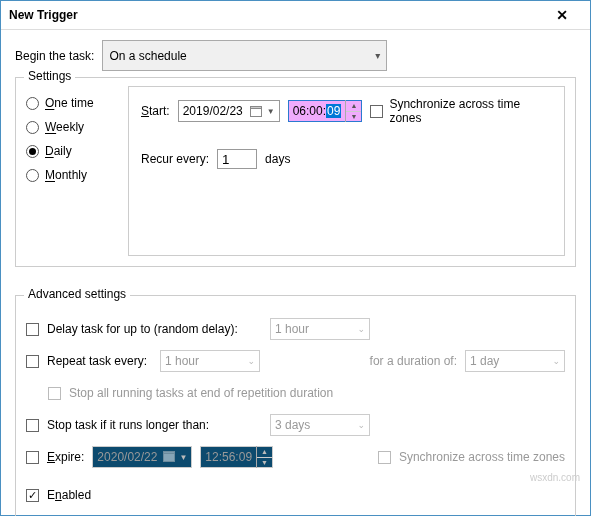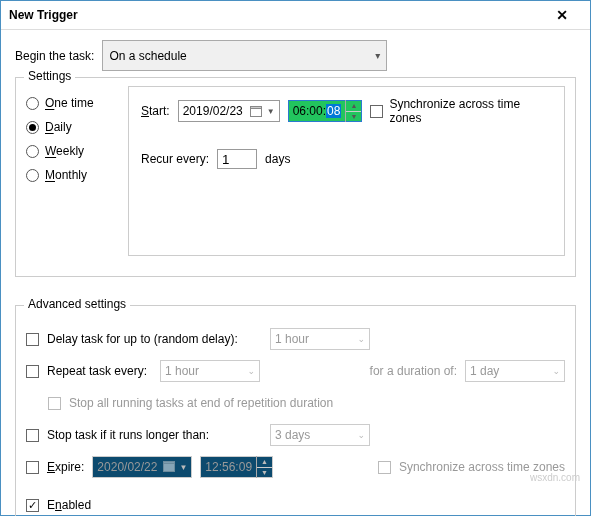--- a/index.html
+++ b/index.html
@@ -63,21 +63,21 @@
     position: relative;
   }
   .select-begin .chev {
     position: absolute;
     right: 6px;
     font-size: 10px;
     color: #555;
   }
   .fieldset {
     border: 1px solid #ccc;
-    padding: 8px 10px 20px 10px;
+    padding: 8px 10px 10px 10px;
     position: relative;
     margin-top: 0;
   }
   .fieldset .legend {
     position: absolute;
     top: -9px;
     left: 8px;
     background: #fff;
     padding: 0 4px;
     font-size: 12px;
@@ -133,21 +133,21 @@
   .date-box .chev2 {
     font-size: 8px;
     margin-left: 4px;
     color: #555;
   }
   .time-box {
     display: inline-flex;
     align-items: center;
     border: 1px solid #2a7ad0;
     height: 22px;
-    background: #22c55e;
+    background: #f0abfc;
     padding: 0 0 0 4px;
   }
   .time-box .tval { display:inline-flex; }
   .time-box .sel {
     background: #0078d7;
     color: #fff;
     padding: 0 1px;
   }
   .spin {
     width: 16px;
@@ -301,26 +301,26 @@
 
     <div class="fieldset">
       <div class="legend">Settings</div>
       <div class="settings-inner">
         <div class="radio-col">
           <div class="radio-item">
             <span class="radio-circle"></span>
             <label class="nound"><span class="u">O</span><span class="n">ne time</span></label>
           </div>
           <div class="radio-item">
+            <span class="radio-circle"></span>
+            <label class="nound"><span class="u">W</span><span class="n">eekly</span></label>
+          </div>
+          <div class="radio-item">
             <span class="radio-circle sel"></span>
             <label class="nound"><span class="u">D</span><span class="n">aily</span></label>
-          </div>
-          <div class="radio-item">
-            <span class="radio-circle"></span>
-            <label class="nound"><span class="u">W</span><span class="n">eekly</span></label>
           </div>
           <div class="radio-item">
             <span class="radio-circle"></span>
             <label class="nound"><span class="u">M</span><span class="n">onthly</span></label>
           </div>
         </div>
 
         <div class="sched-panel">
           <div class="sched-row1">
             <span><span style="text-decoration:underline">S</span>tart:</span>
@@ -330,21 +330,21 @@
                 <svg width="12" height="12" viewBox="0 0 12 12">
                     <rect x="0.5" y="1.5" width="11" height="10" fill="#fff" stroke="#888"></rect>
                     <rect x="0.5" y="1.5" width="11" height="2" fill="#ccc" stroke="#888"></rect>
                   </svg>
               </span>
               <span class="chev2">▼</span>
             </div>
             <div class="time-box">
               <span class="tval">
                 <span>06:00:</span>
-                  <span class="sel">08</span>
+                  <span class="sel">09</span>
               </span>
               <div class="spin">
                   <div>▲</div>
                   <div>▼</div>
                 </div>
             </div>
             <div class="chk">
               <span class="chk-box"></span>
               <span>Synchronize across time zones</span>
             </div>

